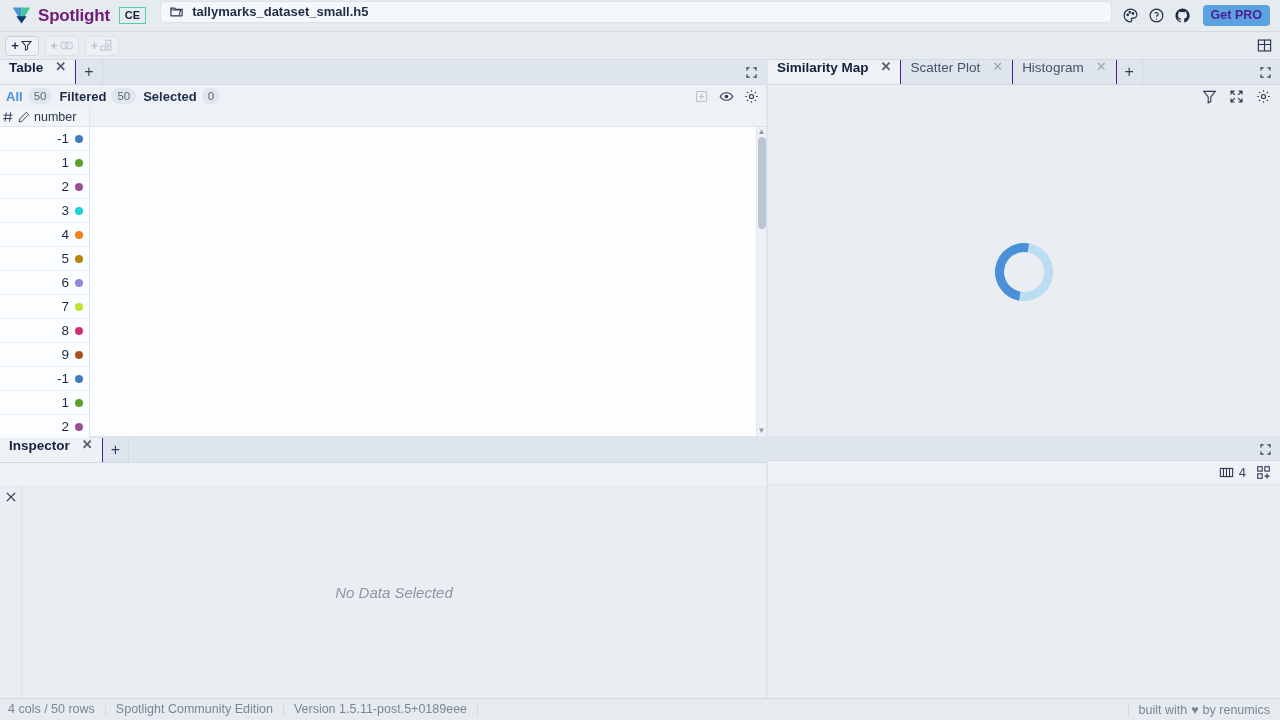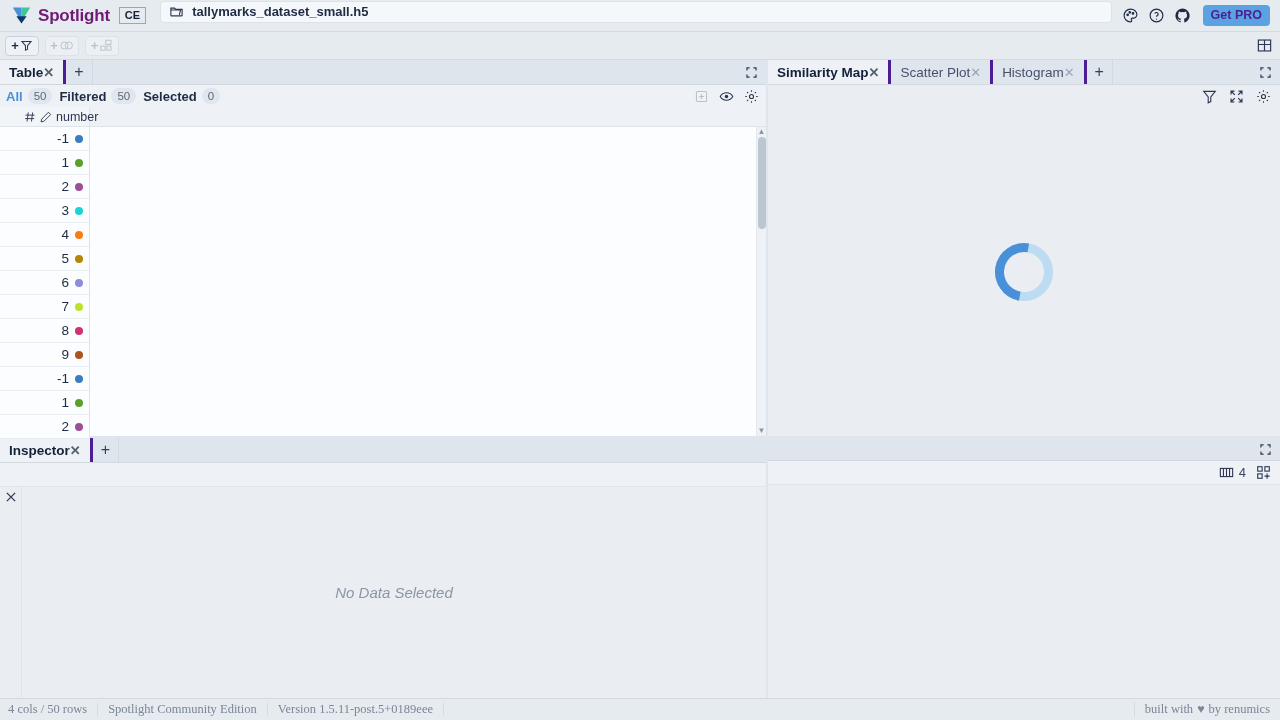--- a/index.html
+++ b/index.html
@@ -65,23 +65,23 @@
   .main { flex: 1; display: flex; min-height: 0; }
   .left-col { width: 768px; display: flex; flex-direction: column; min-width: 0; border-right: 2px solid #dfe5ec; }
   .right-col { flex: 1; display: flex; flex-direction: column; min-width: 0; }
 
   
   .tabstrip {
     height: 25px; flex: 0 0 25px; background: #dfe5ec;
     display: flex; align-items: stretch; border-bottom: 1px solid #d2d9e0;
   }
   .tab {
-    display: flex; align-items: center; gap: 0; padding: 0 9px;
+    display: flex; align-items: flex-start; gap: 12px; padding: 0 9px;
     font-size: 13.5px; cursor: pointer; color: #46526b;
-    border-right: 3px solid #4c1d95;
+    border-right: 1px solid #4c1d95;
   }
   .tab.active { background: #eef2f6; font-weight: bold; color: #15213b; }
   .tab .x { font-size: 13px; color: #9aa6b4; line-height: 1; }
   .tab.active .x { color: #54606f; }
   .tab-add { display: flex; align-items: center; padding: 0 8px; font-size: 16px; color: #33405c; cursor: pointer; border-right: 1px solid #d2d9e0; }
   .tabstrip .fill { flex: 1; }
   .tabstrip .max { display: flex; align-items: center; padding: 0 8px; cursor: pointer; }
 
   
   .table-panel { flex: 1; display: flex; flex-direction: column; background: #eef2f6; min-height: 0; }
@@ -96,21 +96,21 @@
     font-size: 11.5px; font-weight: normal; padding: 1px 6px; line-height: 1.25;
   }
   .table-statusrow .spacer { flex: 1; }
   .mini-btn { width: 18px; height: 18px; display: inline-flex; align-items: center; justify-content: center; cursor: pointer; }
   .mini-btn.disabled { cursor: default; }
 
   .grid-wrap { flex: 1; display: flex; flex-direction: column; min-height: 0; background: #f7fafc; }
   .col-header { height: 20px; flex: 0 0 20px; display: flex; background: #eef2f6; border-bottom: 1px solid #dde4eb; }
   .col-header .col-cell {
     width: 90px; display: flex; align-items: center; gap: 4px;
-    padding-left: 24px; font-size: 12.5px; color: #2b3752;
+    padding-left: 2px; font-size: 12.5px; color: #2b3752;
     background: #f2f5f8; border-right: 1px solid #dde4eb;
   }
   .rows-area { flex: 1; display: flex; min-height: 0; position: relative; }
   .rows-col { width: 90px; border-right: 1px solid #dde4eb; }
   .trow {
     height: 24px; display: flex; align-items: center; justify-content: flex-end;
     gap: 6px; padding-right: 6px; border-bottom: 1px solid #e7edf2;
     background: #fbfdfe; font-size: 13.5px; color: #1f2a44;
   }
   .dot { width: 8px; height: 8px; border-radius: 50%; flex: 0 0 8px; }
@@ -147,21 +147,21 @@
   .insp-body { flex: 1; display: flex; min-height: 0; background: #eaeef2; }
   .insp-close-col { width: 22px; flex: 0 0 22px; display: flex; justify-content: center; padding-top: 4px; border-right: 1px solid #dde4eb; background: #eaeef2; }
   .insp-close { cursor: pointer; }
   .insp-content { flex: 1; display: flex; align-items: center; justify-content: center; }
   .nodata { font-size: 15px; color: #8b96a5; font-style: italic; }
 
   
   .statusbar {
     height: 22px; flex: 0 0 22px; background: #e6ebf0;
     border-top: 1px solid #d2d9e0; display: flex; align-items: center;
-    font-size: 12.5px; color: #7a8696; font-family: Liberation Serif, serif;
+    font-size: 12.5px; color: #7a8696;
   }
   .statusbar .seg { padding: 0 10px; border-right: 1px solid #d4dbe3; line-height: 1; }
   .statusbar .seg:first-child { padding-left: 8px; }
   .statusbar .grow { flex: 1; }
   .statusbar .right { padding: 0 10px; border-left: 1px solid #d4dbe3; display: inline-flex; gap: 4px; align-items: center; }
   .heart { color: #7a8696; }
 </style>
 </head>
 <body>
 

